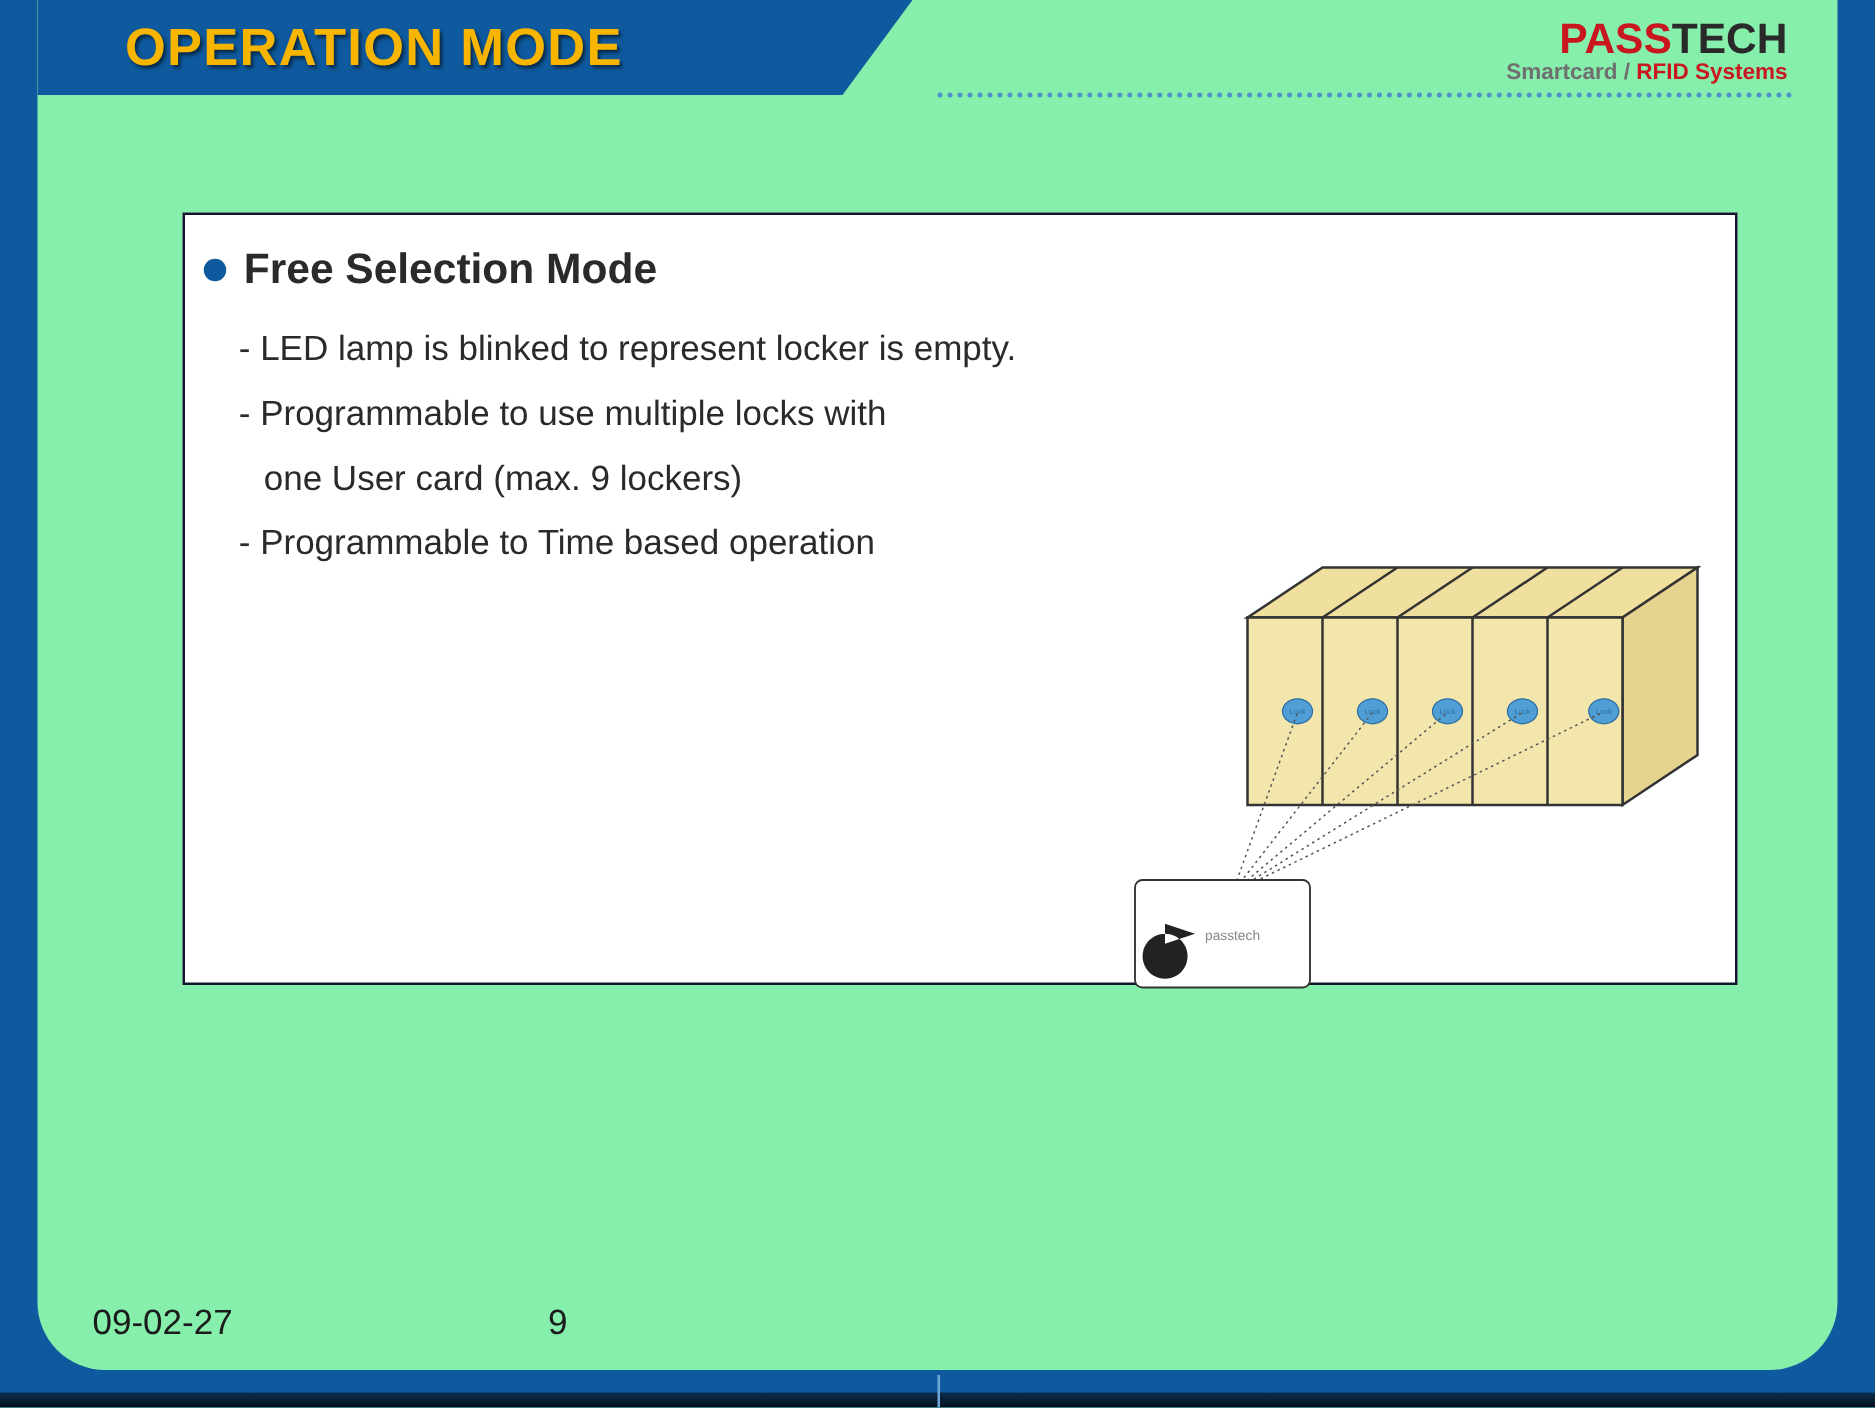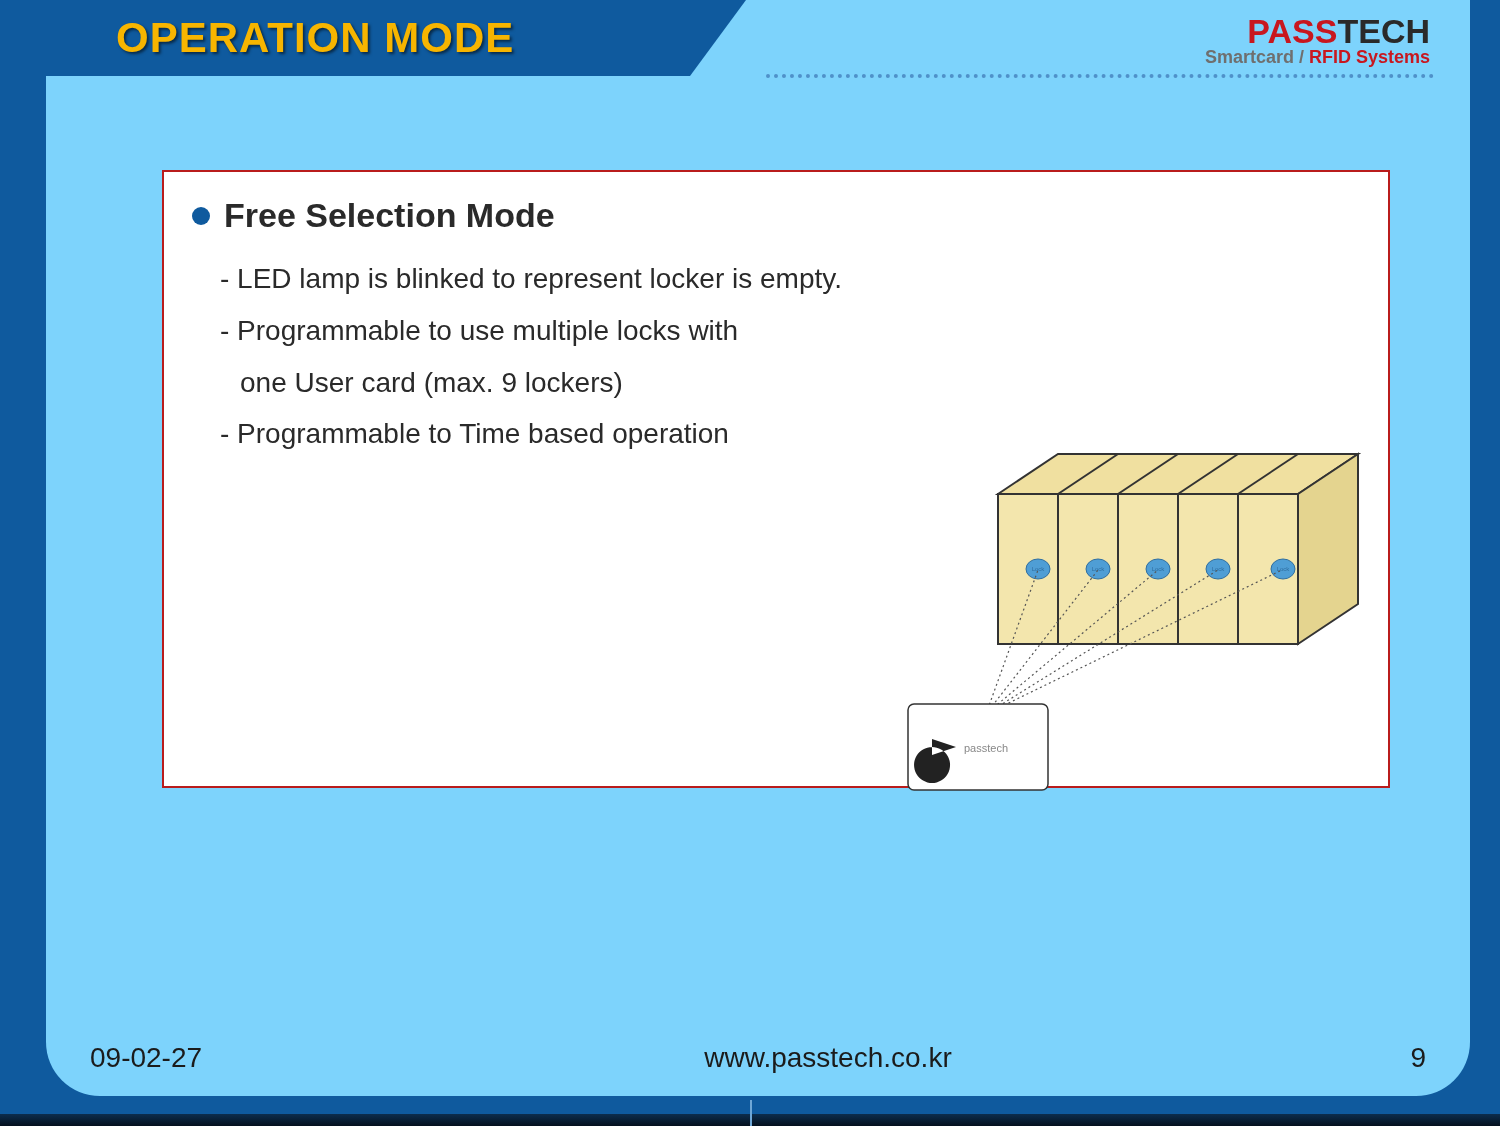--- a/index.html
+++ b/index.html
@@ -3,23 +3,22 @@
 <meta charset="utf-8">
 <style>
   * { box-sizing: border-box; margin: 0; padding: 0; }
   html, body { width: 1500px; height: 1126px; font-family: Arial, Helvetica, sans-serif; }
   body { background: #0f5a9e; position: relative; overflow: hidden; }
 
   
   .slide {
     position: absolute;
     left: 30px; right: 30px; top: 0; bottom: 30px;
-    background: #7dd3fc;
+    background: #86efac;
     border-radius: 0 0 54px 54px;
-    margin-left: 16px;
   }
 
   
   .header-bar {
     position: absolute;
     left: 0; top: 0;
     width: 700px; height: 76px;
     background: #0f5a9e;
     
     clip-path: polygon(0 0, 100% 0, 92% 100%, 0 100%);
@@ -62,23 +61,23 @@
     position: absolute;
     right: 36px; top: 74px; left: 720px;
     height: 4px;
     border-top: 4px dotted #4f91c9;
   }
 
   
   .panel {
     position: absolute;
     left: 116px; right: 80px; top: 170px;
-    border: 2px solid #b91c1c;
+    border: 2px solid #0f172a;
     background: #ffffff;
-    padding: 24px 28px 80px 28px;
+    padding: 24px 28px 80px 15px;
     height: 618px;
   }
   .panel-heading {
     font-size: 34px;
     font-weight: 700;
     color: #2a2a2a;
     margin-bottom: 18px;
     display: flex;
     align-items: center;
     gap: 14px;
@@ -216,20 +215,19 @@
           <rect x="0" y="0" width="140" height="86" rx="6" fill="#ffffff" stroke="#333" stroke-width="1.5"></rect>
           <path d="M24 43 a18 18 0 1 0 0.1 0 M24 35 l24 8 l-24 8 z" fill="#222"></path>
           <text x="56" y="48" font-size="11" fill="#888">passtech</text>
         </g>
       </svg>
     </div>
   </div>
 
   <div class="footer">
     <div class="date">09-02-27</div>
-    <div class="url">www.passtech.co.kr</div>
     <div class="page">9</div>
   </div>
 
 </div>
 
 <div class="bottom-strip"></div>
 <div class="bottom-tick"></div>
 
 </body></html>

